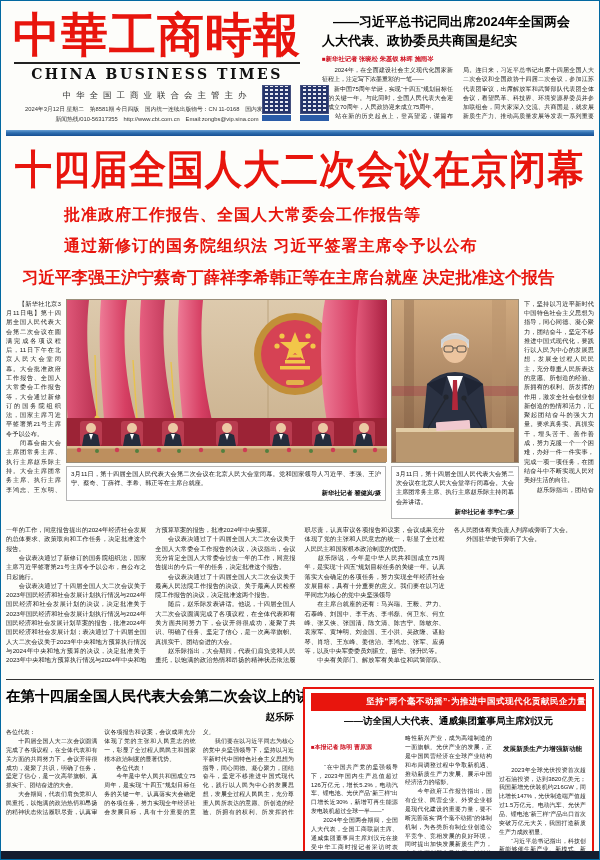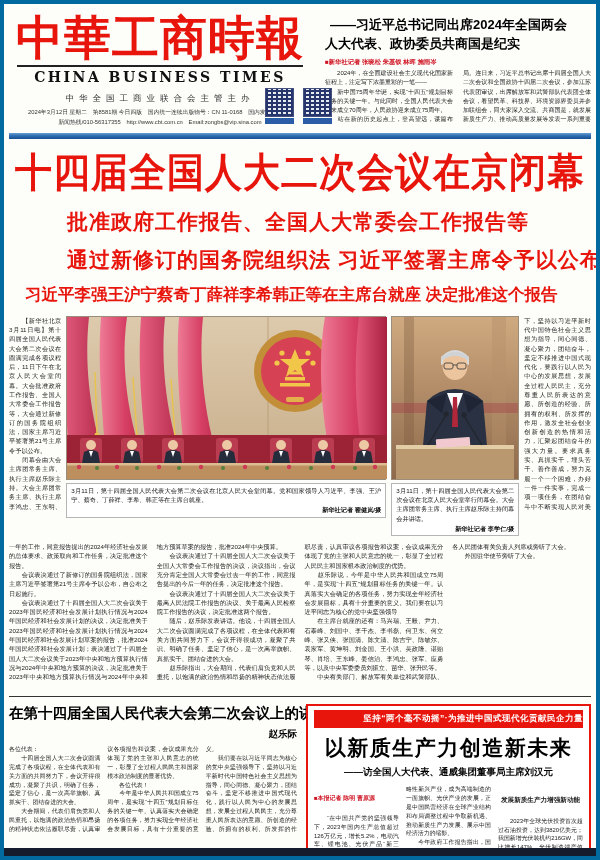--- a/index.html
+++ b/index.html
@@ -1,16 +1,16 @@
 <!DOCTYPE html>
 <html><head>
 <meta charset="utf-8">
 <style>
   html,body { margin:0; padding:0; background:#d9d9d3; font-family:"Liberation Sans",sans-serif; }
-  .page { width:600px; height:860px; margin:0 auto; background:#fdfdfa; border:4px solid #0369a1; box-sizing:border-box; padding:0 5px; position:relative; overflow:hidden; }
+  .page { width:600px; height:860px; margin:0 auto; background:#fdfdfa; border:1px solid #0369a1; box-sizing:border-box; padding:0 5px; position:relative; overflow:hidden; }
 
   
   .masthead { display:flex; padding-top:10px; position:relative; }
   .mast-left { width:302px; text-align:center; }
   .paper-name { color:#e8150d; font-size:47px; font-weight:900; line-height:1.02; letter-spacing:1px; white-space:nowrap; }
   .mast-rule { border-top:2px solid #222; margin:3px 8px 2px; }
   .paper-en { font-family:"DejaVu Serif","Liberation Serif",serif; font-weight:bold; font-size:14px; letter-spacing:2.5px; color:#111; white-space:nowrap; }
   .organizer { font-size:8.5px; letter-spacing:5px; color:#333; margin-top:8px; }
   .pubinfo { font-size:5.8px; color:#333; margin-top:3px; line-height:1.7; white-space:nowrap; }
   .qrs { position:absolute; left:256px; top:84px; display:flex; gap:9px; }
@@ -23,21 +23,21 @@
   .lead-sub1 { font-size:13px; font-weight:bold; text-align:right; padding-right:24px; white-space:nowrap; }
   .lead-sub2 { font-size:13px; font-weight:bold; margin-top:1px; white-space:nowrap; }
   .lead-byline { color:#cf1322; font-size:6.3px; font-weight:bold; margin:5px 0 2px; }
   .lead-cols { column-count:2; column-gap:10px; column-fill:auto; height:56px; overflow:hidden;
                font-size:6px; line-height:1.55; text-align:justify; color:#222; white-space:pre-line; }
   .blue-bar { height:6px; background:linear-gradient(#6aa0d4 0%,#2f6fb0 45%,#174f92 100%); margin-top:5px; }
 
   
   .headline { color:#e8150d; margin-top:9px; }
   .headline-main { font-size:37px; font-weight:900; letter-spacing:1px; text-align:center; white-space:nowrap; transform:scaleY(1.08); }
-  .headline-sub { font-size:21px; font-weight:900; padding-left:58px; margin-top:10px; letter-spacing:1px; white-space:nowrap; }
+  .headline-sub { font-size:16px; font-weight:900; padding-left:58px; margin-top:10px; letter-spacing:1px; white-space:nowrap; }
   .headline-sub3 { font-size:16.5px; padding-left:16px; letter-spacing:0; }
 
   
   .main-zone { display:flex; gap:5px; margin-top:10px; }
   .ncol { font-size:6.2px; line-height:1.5; text-align:justify; color:#1a1a1a; white-space:pre-line; overflow:hidden; }
   .left-col { width:58px; height:196px; }
   .right-col { width:74px; height:196px; }
   .photo-wrap1 { width:320px; } .photo-wrap2 { width:128px; }
   .photo-frame { border:1px solid #9a8e7a; line-height:0; }
   .caption { border:1px solid #b5b5b5; margin-top:3px; padding:2px 4px; font-size:6.2px; line-height:1.5; text-align:justify; color:#111; background:#fff; }
@@ -312,21 +312,20 @@
 　　今年是中华人民共和国成立75周年，是实现“十四五”规划目标任务的关键一年。认真落实大会确定的各项任务，努力实现全年经济社会发展目标，具有十分重要的意义。
 　　我们要在以习近平同志为核心的党中央坚强领导下，坚持以习近平新时代中国特色社会主义思想为指导，同心同德、凝心聚力，团结奋斗，坚定不移推进中国式现代化，践行以人民为中心的发展思想，发展全过程人民民主，充分尊重人民所表达的意愿、所创造的经验、所拥有的权利、所发挥的作用，激发全社会创业创新创造的热情和活力，汇聚起强国奋斗的磅礴力量，求真务实、真抓实干，埋头苦干、善作善成，努力克服一个一个困难，办好一件一件实事，完成一项一项任务，在团结奋斗中不断实现人民对美好生活的向往。
 　　各位代表！
 　　团结奋斗是中国人民创造历史伟业的必由之路。让我们更加紧密地团结在以习近平同志为核心的党中央周围，万众一心、拼搏奋进，为以中国式现代化全面推进强国建设、民族复兴伟业而不懈奋斗！
 　　（新华社北京3月11日电）</div>
 
     </div>
 
     <div class="interview">
       <div class="int-banner">坚持“两个毫不动摇”·为推进中国式现代化贡献民企力量</div>
-      <div class="int-title">以新质生产力创造新未来</div>
       <div class="int-sub">——访全国人大代表、通威集团董事局主席刘汉元</div>
       <div class="int-cols">
         <div class="int-col">
           <div class="int-byline">■本报记者 陈明 曹原源</div>
           <span>　　“在中国共产党的坚强领导下，2023年国内生产总值超过126万亿元，增长5.2%，电动汽车、锂电池、光伏产品“新三样”出口增长近30%，新增可再生能源发电装机超过全球一半——”
 　　2024年全国两会期间，全国人大代表，全国工商联副主席、通威集团董事局主席刘汉元在接受中华工商时报记者采访时表示，“倍感温暖、备受鼓舞”。他认为，过去一年我国经济顶住外部压力、克服内部困难，成绩来之不易。民营企业要进一步坚定发展信心，把握新一轮科技革命和产业变革机遇，加快培育和发展战</span>
         </div>
         <div class="int-col">略性新兴产业，成为高端制造的一面旗帜。光伏产业的发展，正是中国民营经济在全球产业结构和布局调整过程中争取新机遇、推动新质生产力发展、展示中国经济活力的缩影。
 　　今年政府工作报告指出，国有企业、民营企业、外资企业都是现代化建设的重要力量，要不断完善落实“两个毫不动摇”的体制机制，为各类所有制企业创造公平竞争、竞相发展的良好环境，同时提出加快发展新质生产力，充分发挥创新主导作用，以科技创新推动产业创新。</div>
         <div class="int-col">

